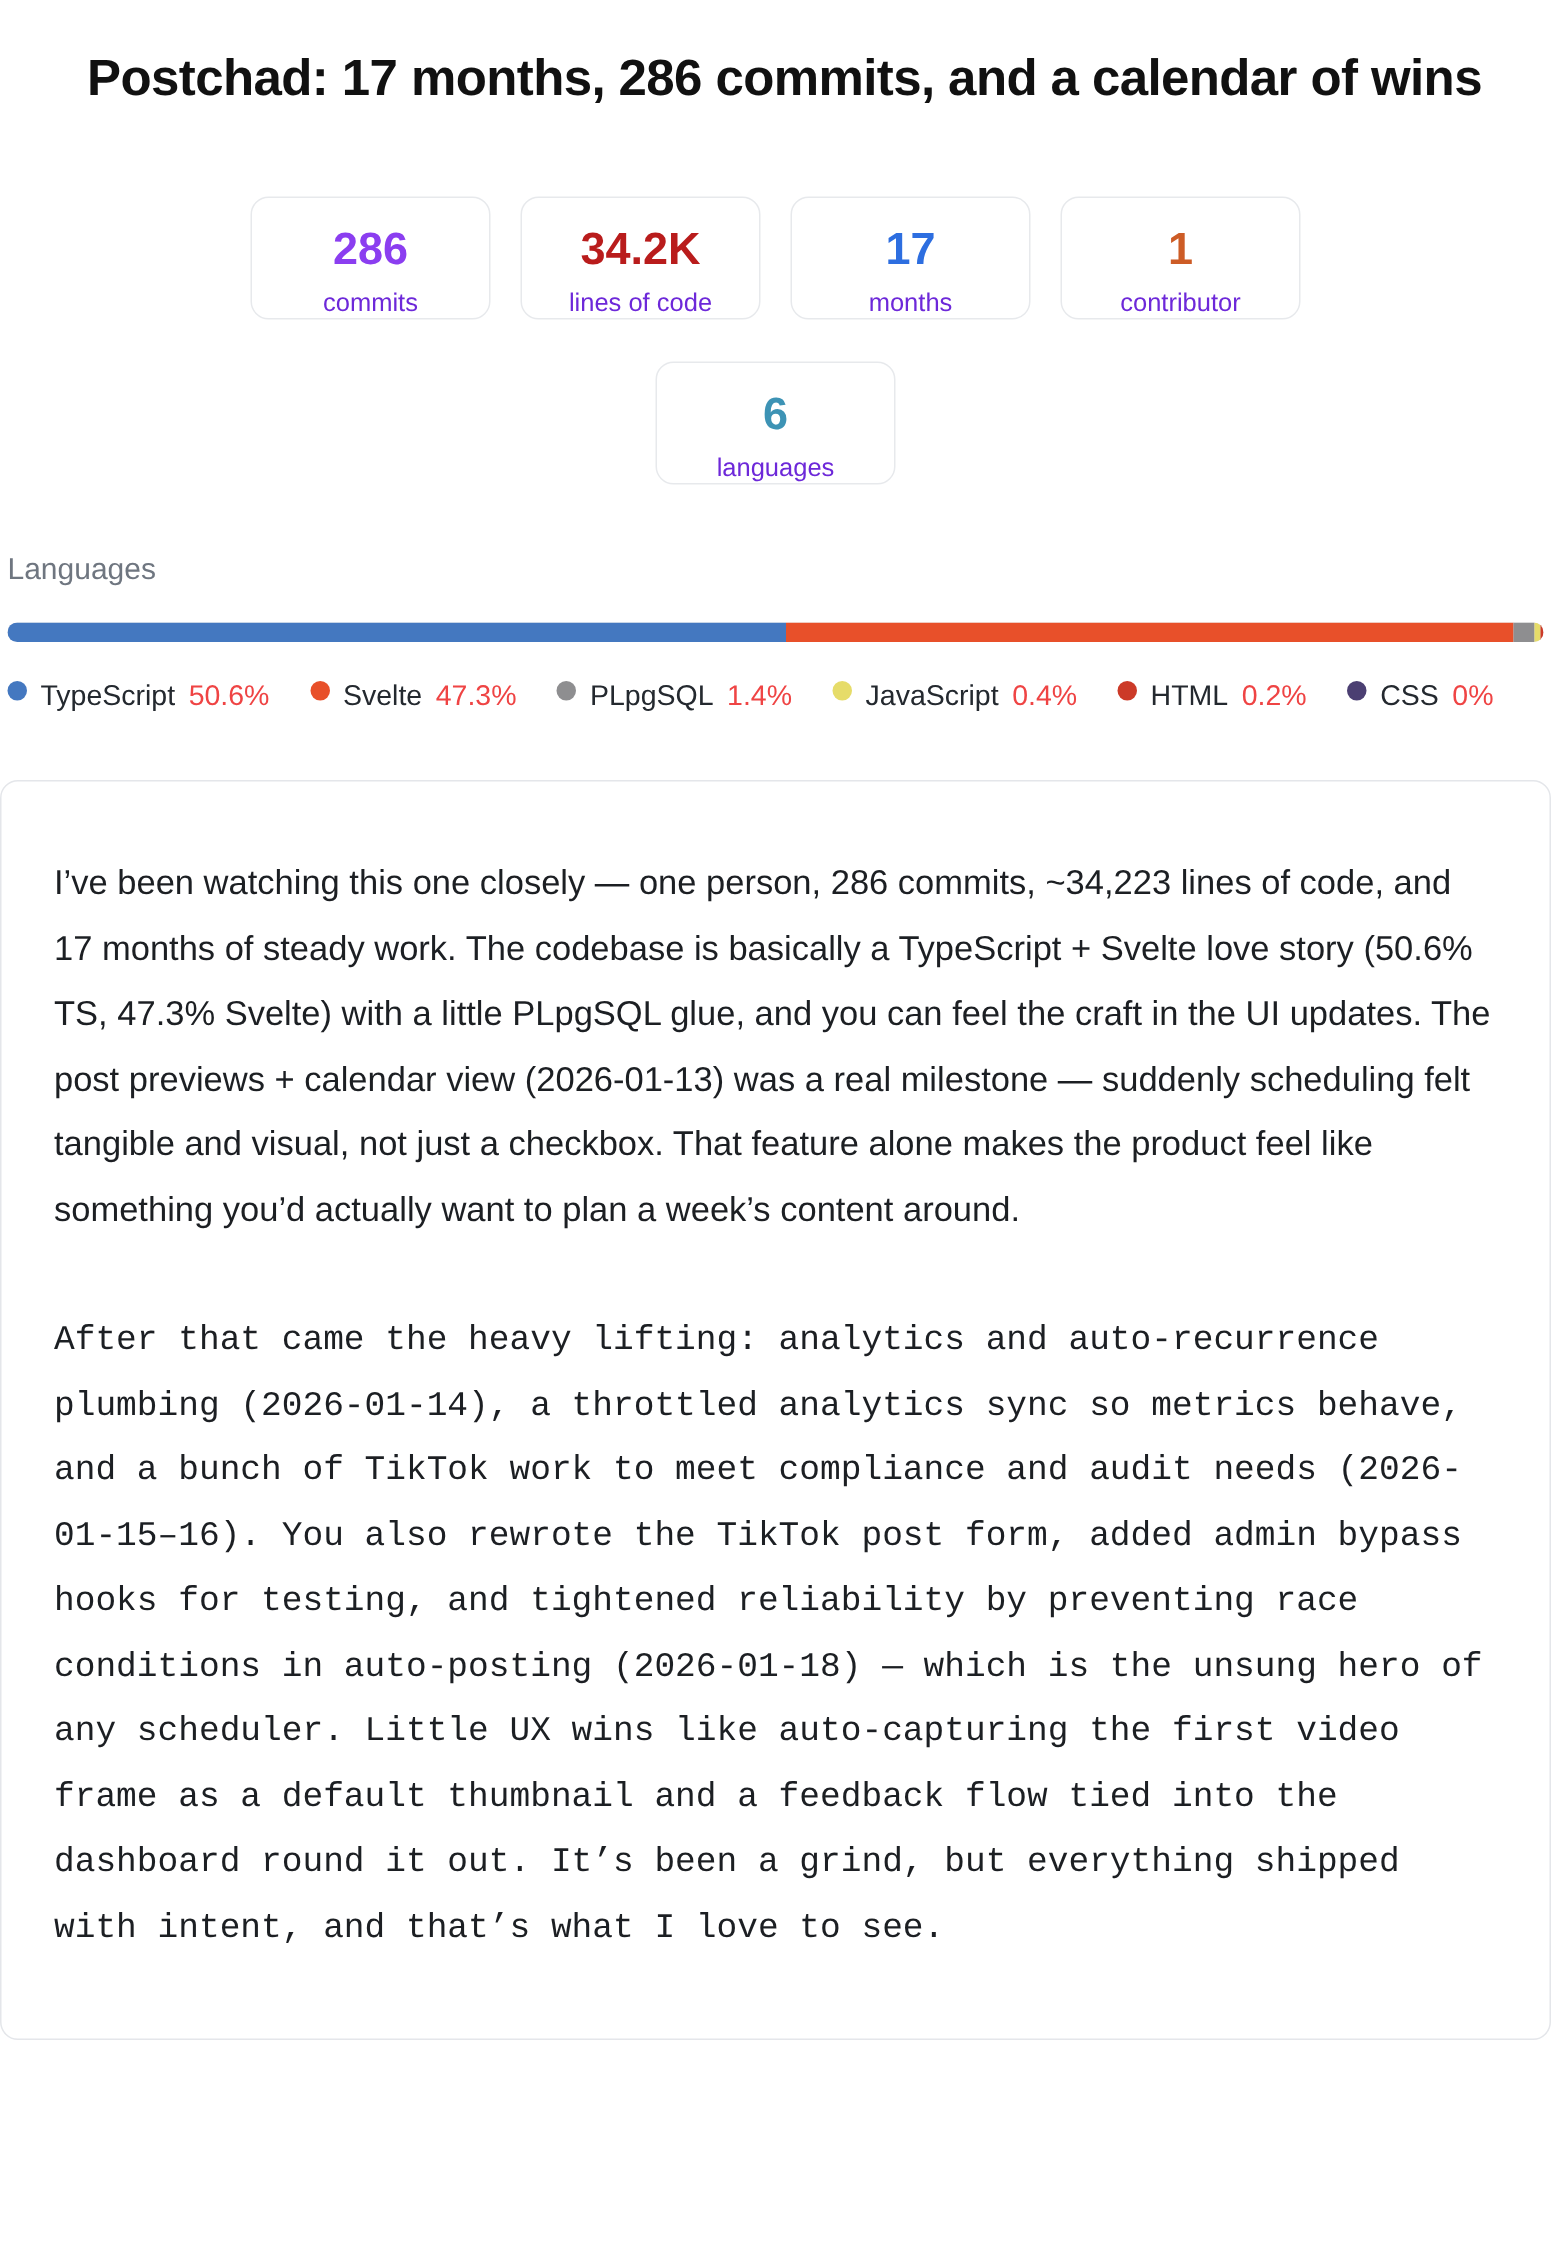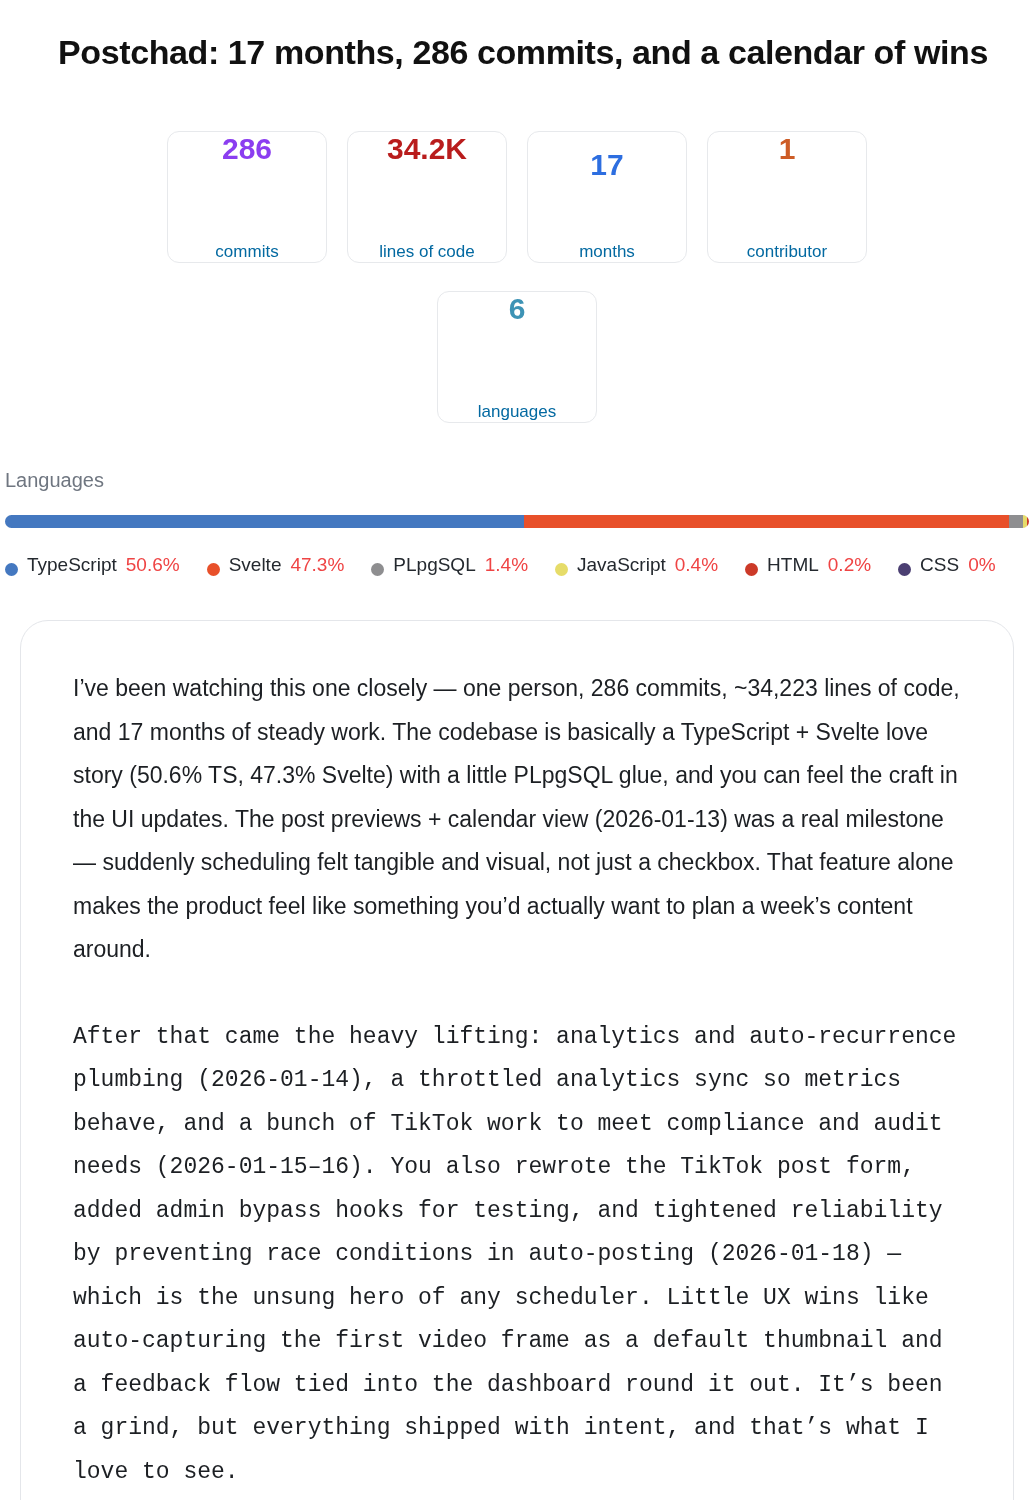--- a/index.html
+++ b/index.html
@@ -21,38 +21,38 @@
   }
   .stats-row {
     display: flex;
     justify-content: center;
     gap: 20px;
     margin-top: 50px;
   }
   .stats-row.second { margin-top: 28px; }
   .stat-card {
     width: 160px;
-    height: 132px;
+    height: 82px;
     background: #ffffff;
     border: 1px solid #e7e9ec;
     border-radius: 12px;
     display: flex;
     flex-direction: column;
     align-items: center;
-    justify-content: space-between;
+    justify-content: flex-end;
   }
   .stat-value {
     font-size: 30px;
     font-weight: 700;
     line-height: 1.1;
   }
   .stat-label {
     margin-top: 9px;
     font-size: 17px;
-    color: #0369a1;
+    color: #6d28d9;
   }
   .languages-section {
     margin: 46px 5px 0;
   }
   .languages-heading {
     font-size: 20px;
     color: #6f7680;
   }
   .lang-bar {
     margin-top: 23px;
@@ -66,38 +66,38 @@
   .lang-legend {
     margin-top: 26px;
     display: flex;
     flex-wrap: wrap;
     column-gap: 27px;
     row-gap: 30px;
     align-items: center;
   }
   .legend-item {
     display: flex;
-    align-items: flex-end;
+    align-items: flex-start;
     gap: 9px;
     font-size: 19px;
   }
   .legend-dot {
     width: 13px;
     height: 13px;
     border-radius: 50%;
     flex: 0 0 auto;
   }
   .legend-name { color: #24292f; }
   .legend-pct { color: #ef4444; }
   .summary-panel {
-    margin: 44px 20px 10px;
+    margin: 44px 0 10px;
     border: 1px solid #e4e6ea;
-    border-radius: 28px;
+    border-radius: 12px;
     background: #ffffff;
-    padding: 46px 52px 52px;
+    padding: 46px 35px 52px;
   }
   .summary-panel p {
     font-size: 23px;
     line-height: 43.5px;
     color: #1c1f23;
     margin: 0;
   }
   .summary-panel p + p { margin-top: 44px; font-family: Liberation Mono, monospace; }
 </style>
 </head>

